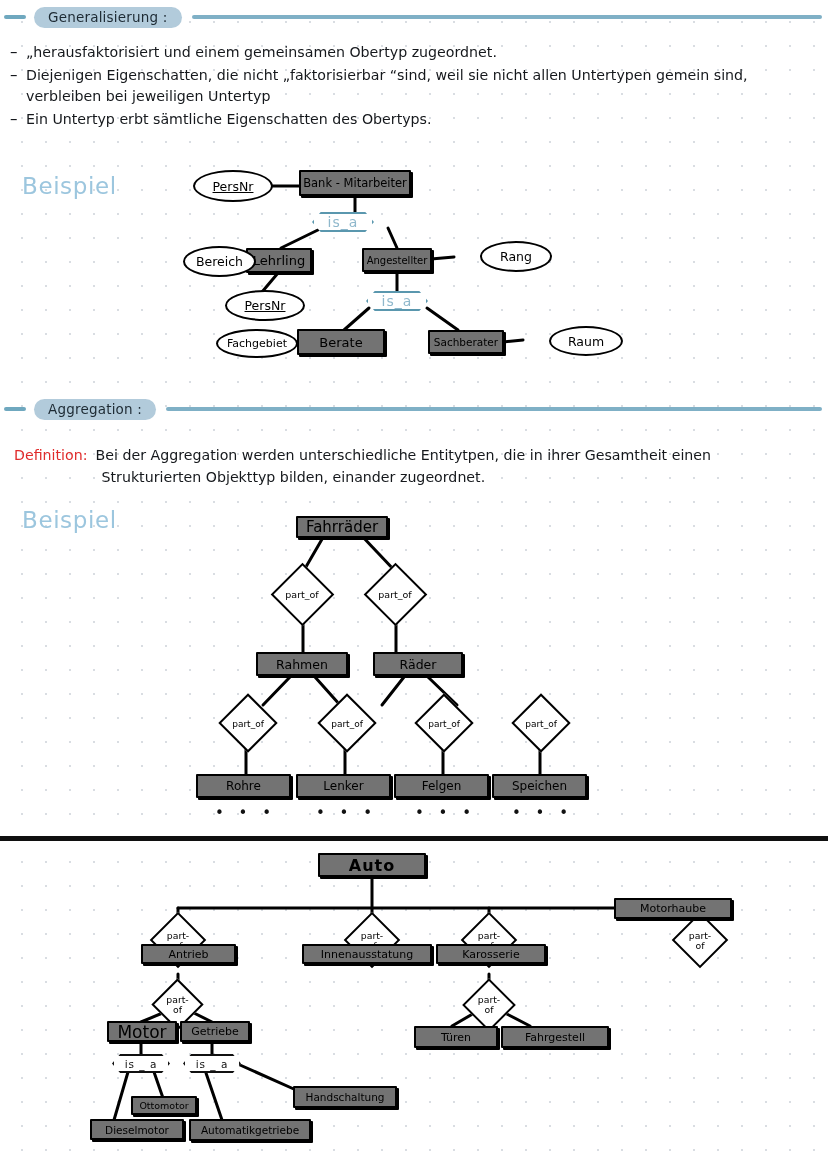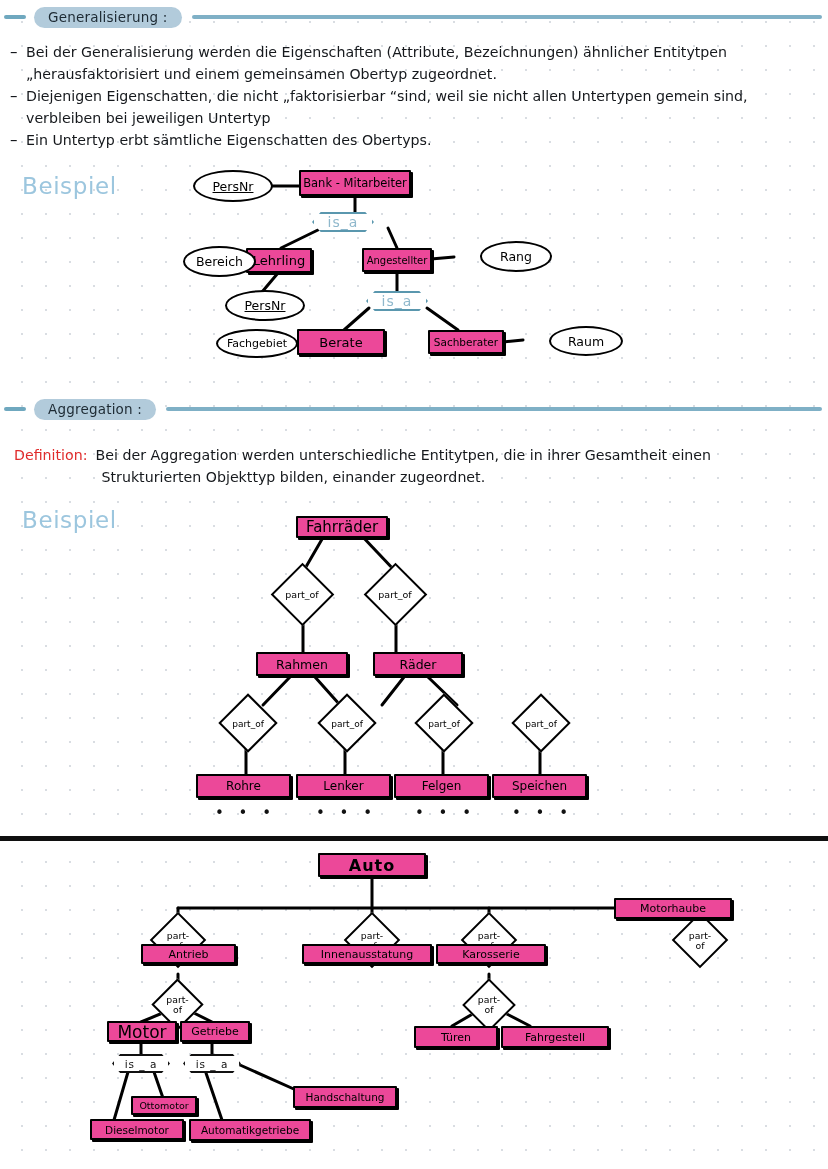--- a/index.html
+++ b/index.html
@@ -54,21 +54,21 @@
     font-family:"DejaVu Sans", sans-serif;
     letter-spacing:.6px;
   }
 
   .hrule{position:absolute;left:0;width:828px;height:5px;background:#101010;}
 
   
   .node{
     position:absolute;
     border:2.6px solid #000;
-    background:#ec4899;
+    background:#737373;
     display:flex;align-items:center;justify-content:center;
     font-size:12px;color:#000;
     text-align:center;
     box-sizing:border-box;
     font-family:"DejaVu Sans", sans-serif;
     white-space:nowrap;
   }
   .ent{border-radius:1px;}
   .ent.shadow{box-shadow:2px 2px 0 0 #000;}
   .attr{
@@ -120,21 +120,20 @@
 <div class="sec-head" style="top:6px;">
   <div class="sec-dash"></div>
   <div class="sec-pill">Generalisierung :</div>
   <div class="sec-rule"></div>
 </div>
 
 <div class="bullets" style="top:42px;">
   <div class="bul">
     <div class="dash">–</div>
     <div class="txt">
-      <div>Bei der Generalisierung werden die Eigenschaften (Attribute, Bezeichnungen) ähnlicher Entitytpen</div>
       <div>„herausfaktorisiert und einem gemeinsamen Obertyp zugeordnet.</div>
     </div>
   </div>
   <div class="bul">
     <div class="dash">–</div>
     <div class="txt">
       <div>Diejenigen Eigenschatten, die nicht „faktorisierbar “sind, weil sie nicht allen Untertypen gemein sind,</div>
       <div>verbleiben bei jeweiligen Untertyp</div>
     </div>
   </div>

